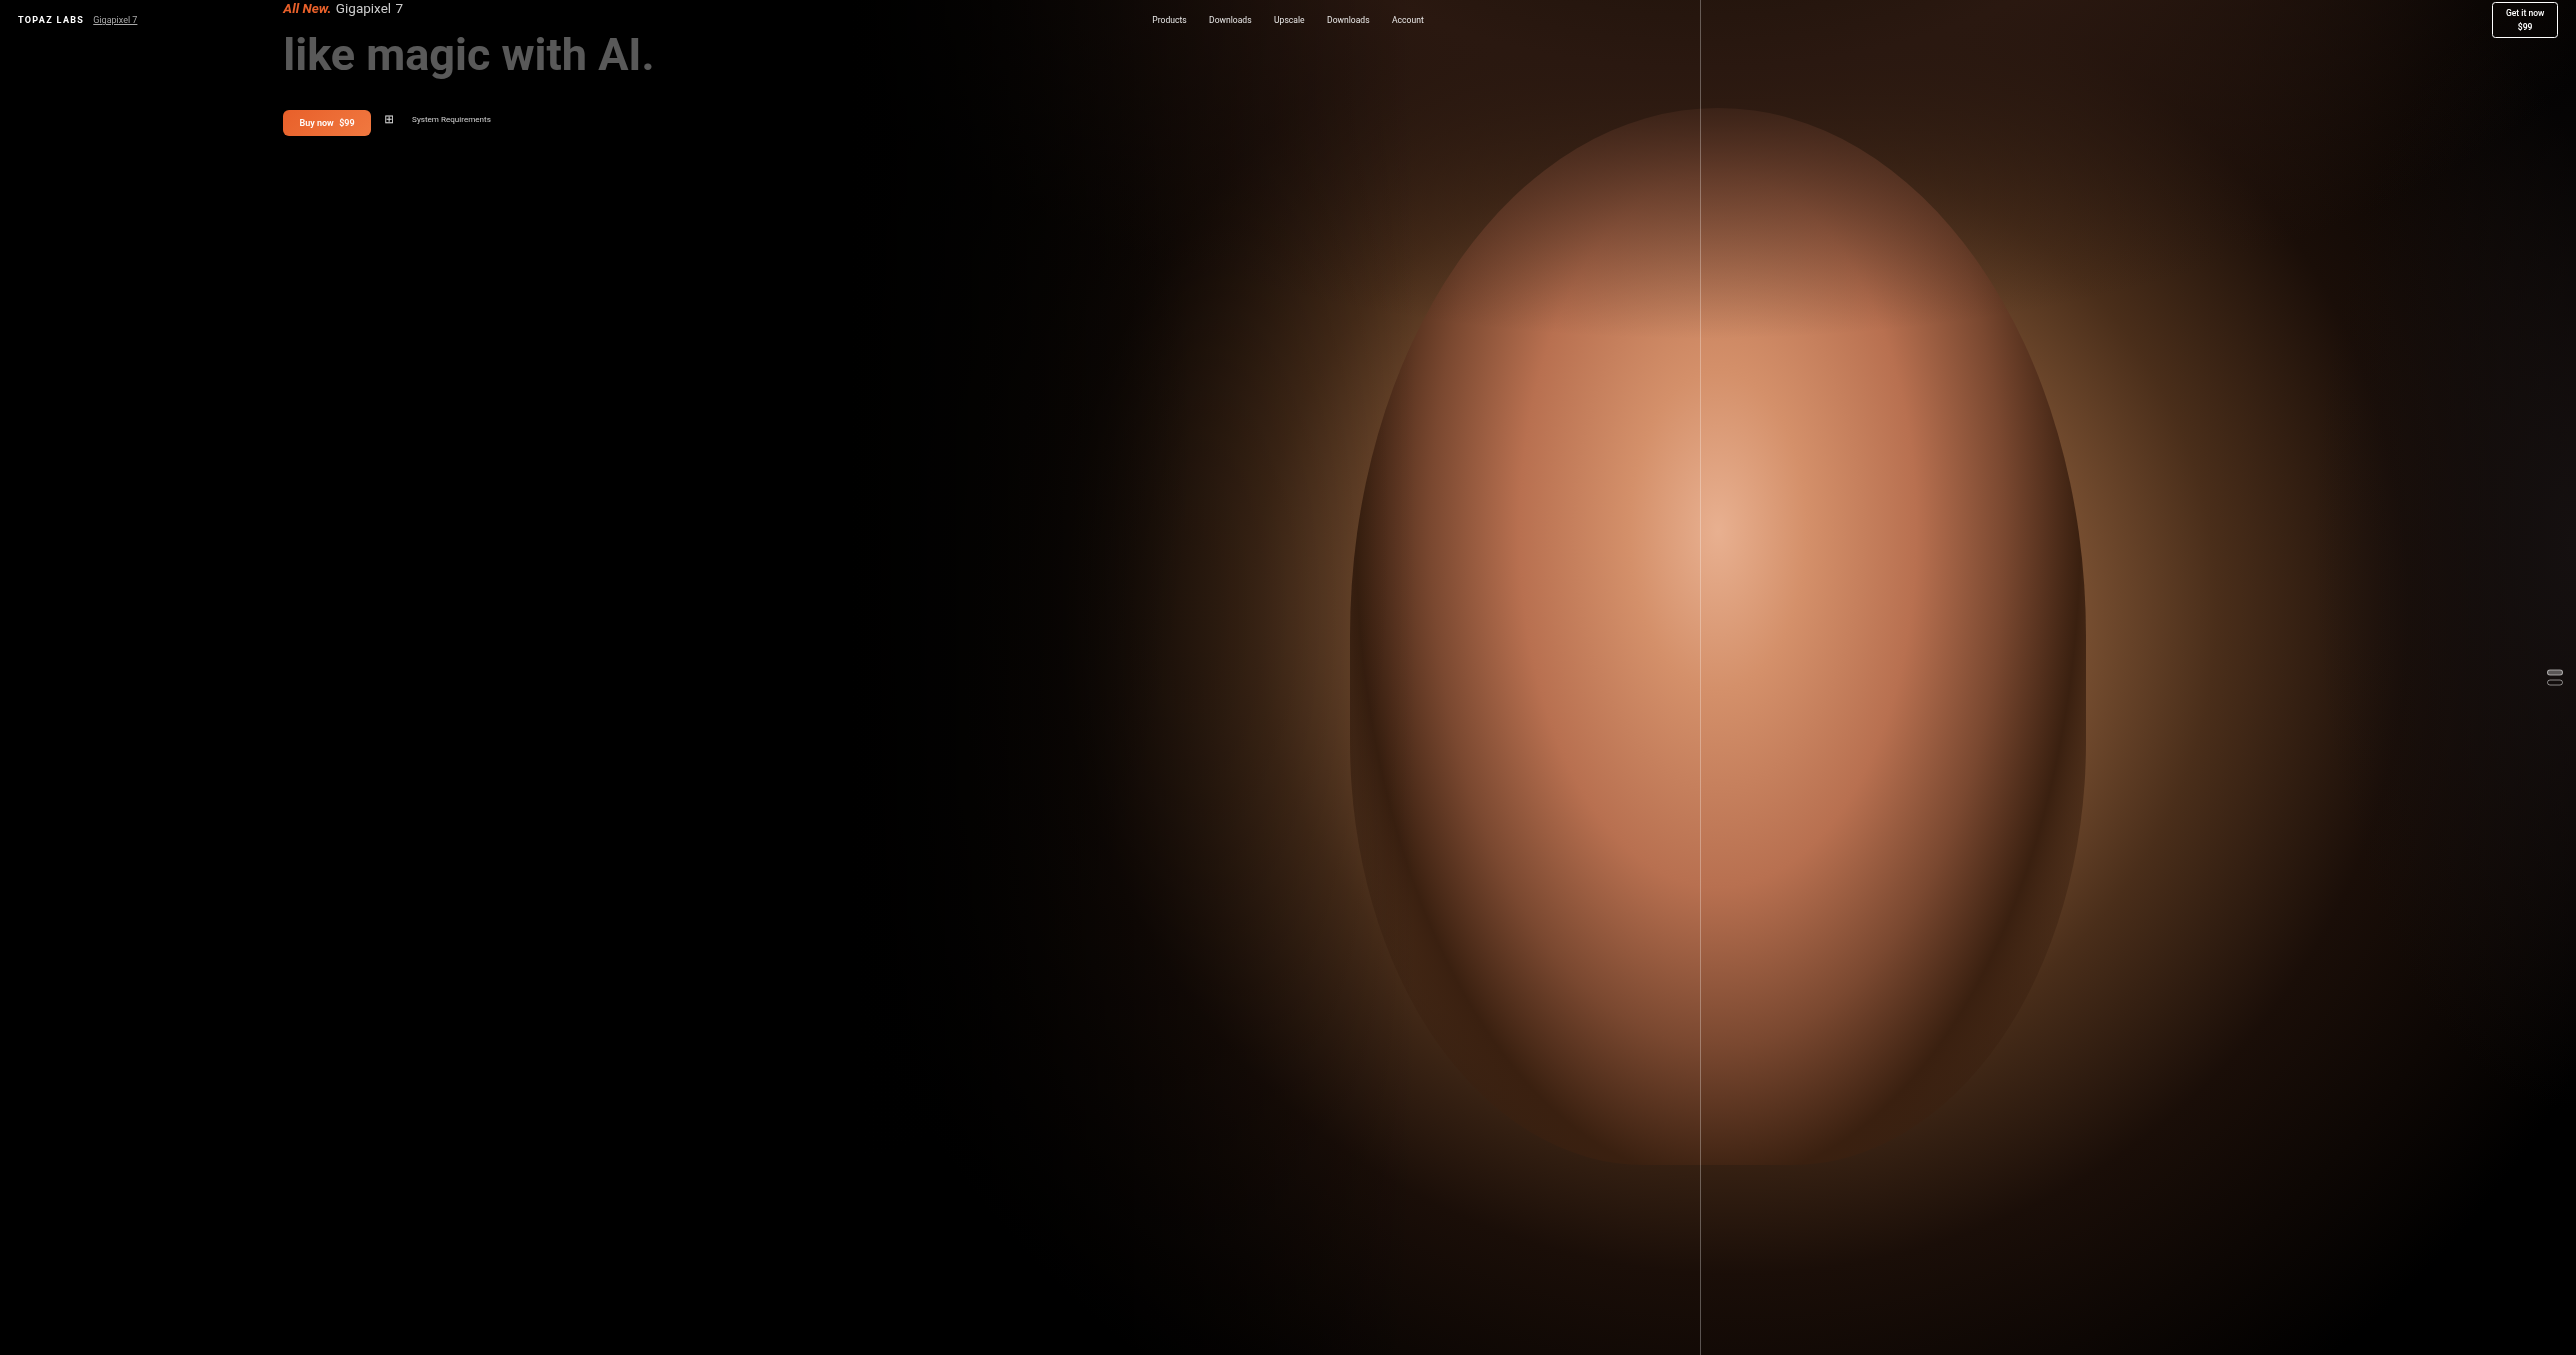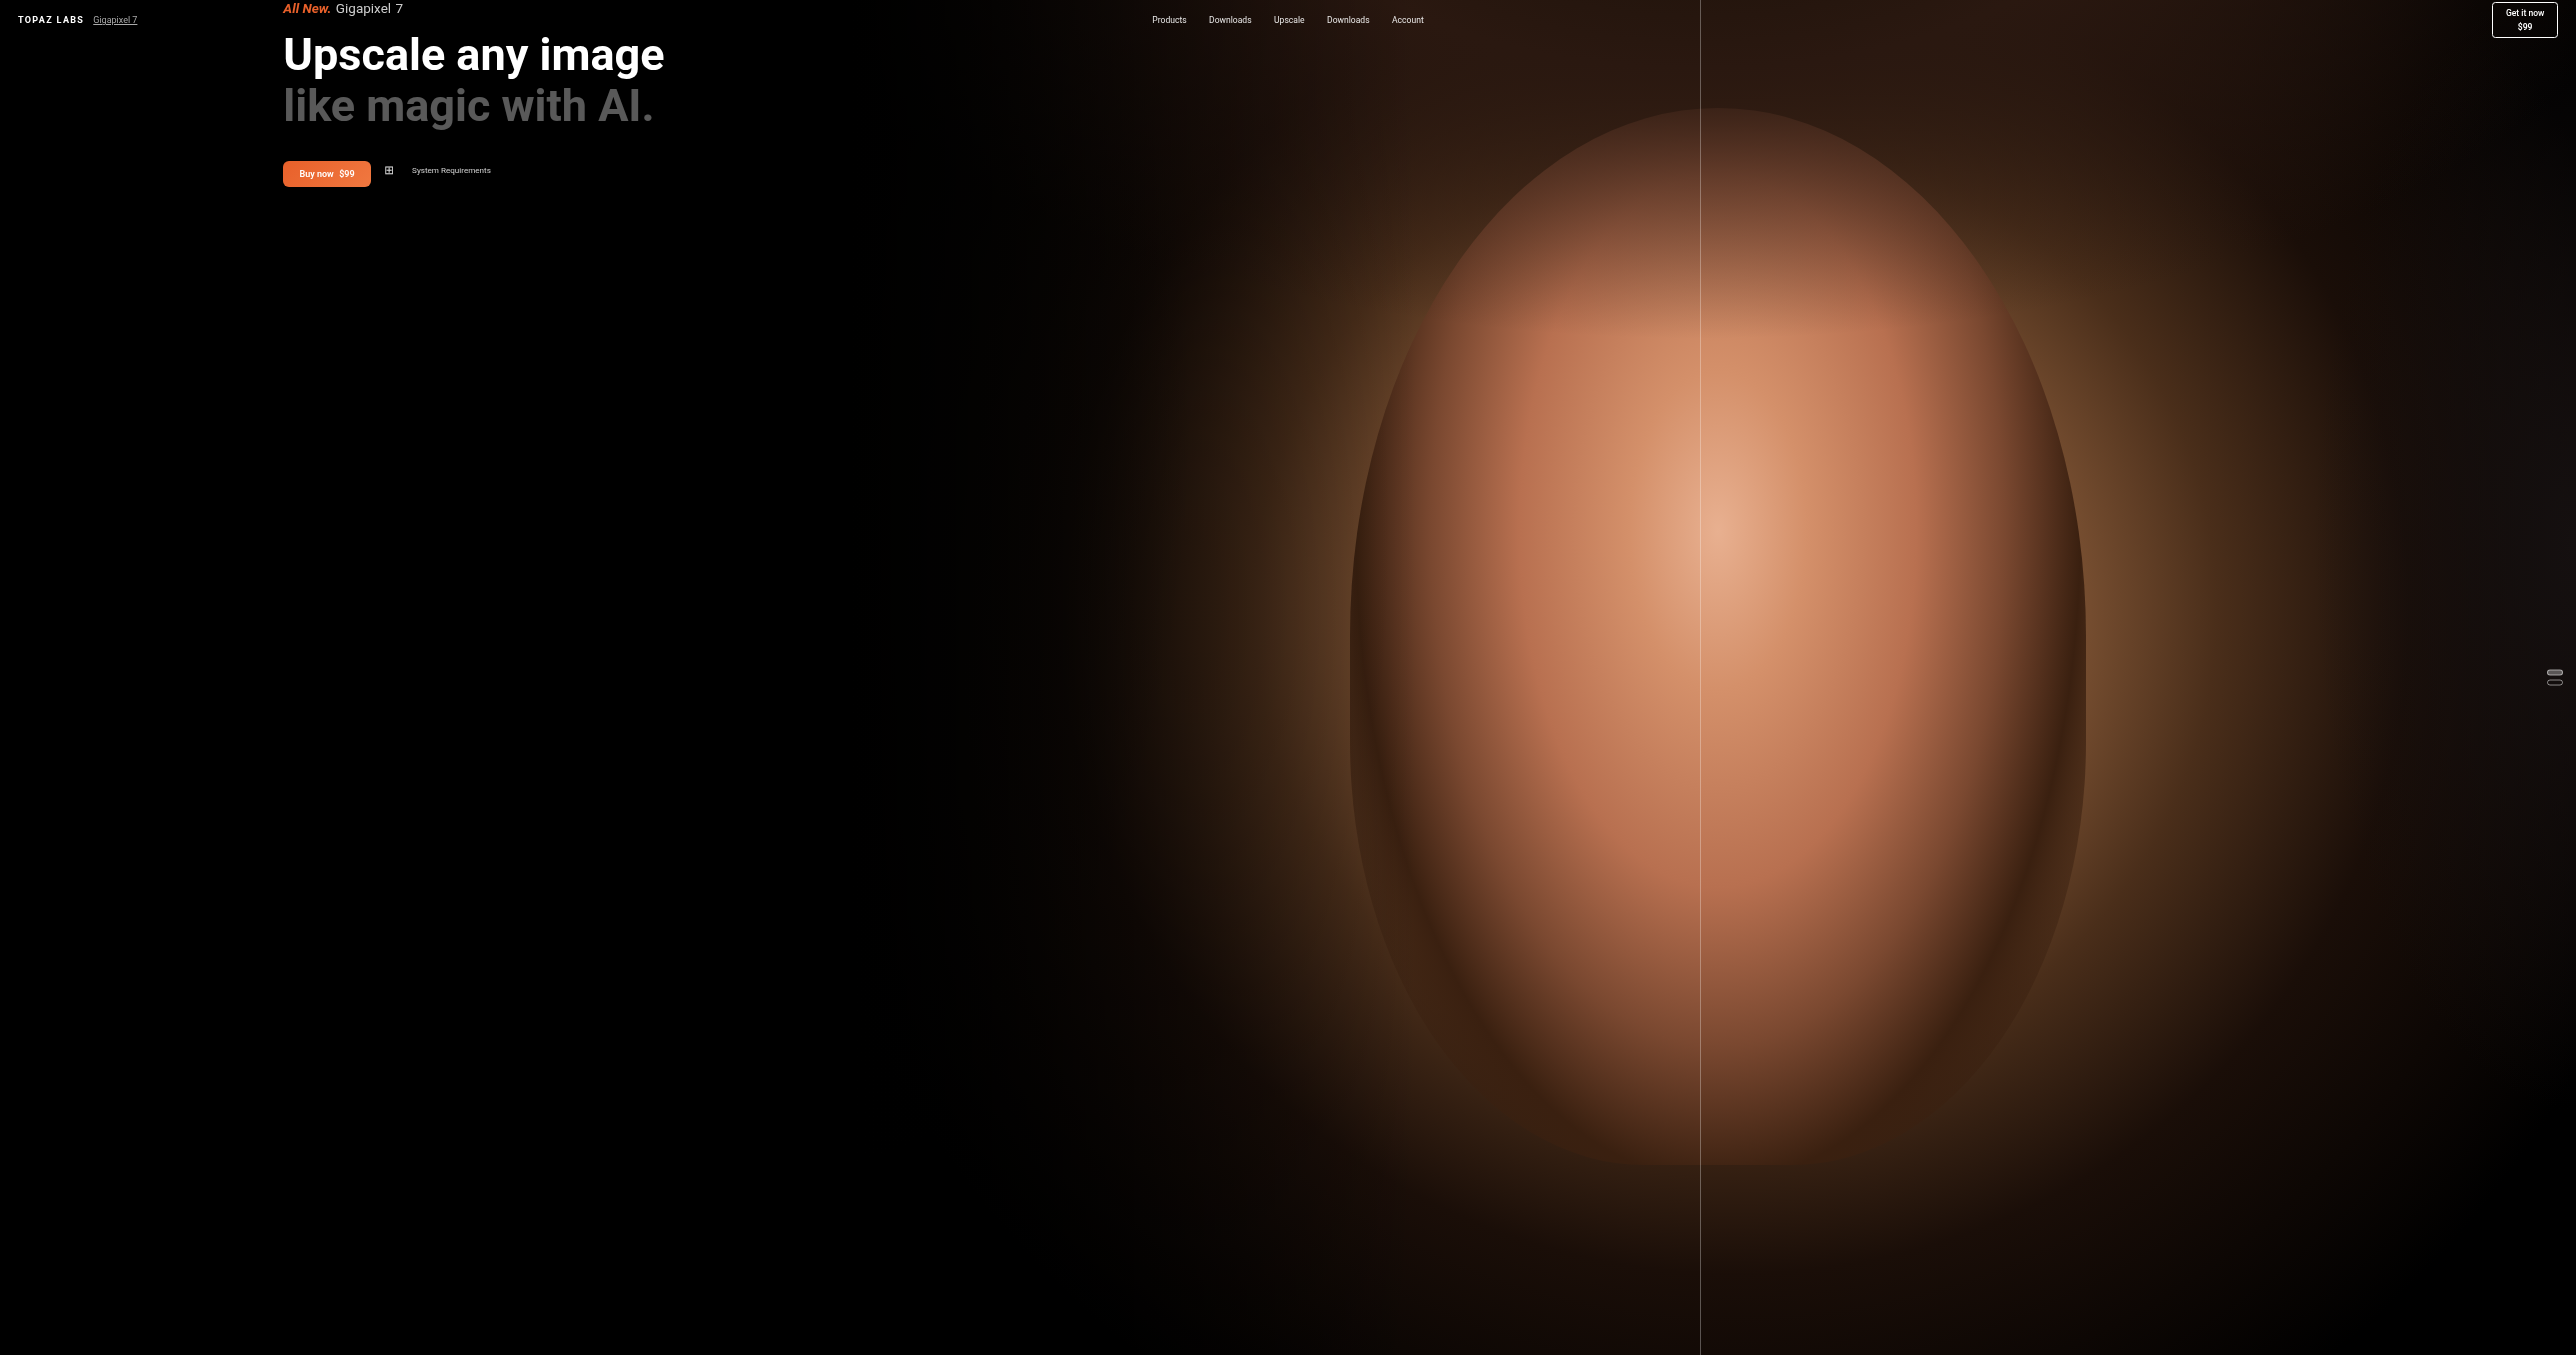--- a/index.html
+++ b/index.html
@@ -369,21 +369,20 @@
   <div class="hero-overlay"></div>
 
   <div class="hero-content">
 
     <div class="hero-badge">
       <span class="hero-badge-new">All New.</span>
       <span class="hero-badge-product">Gigapixel</span>
       <span class="hero-badge-number">7</span>
     </div>
 
-    <h1 class="hero-headline">Upscale any image</h1>
     <h1 class="hero-headline-dim">like magic with AI.</h1>
 
     <div class="hero-cta-row">
       <a href="#" class="buy-button">
         <span>Buy now</span>
         <span>$99</span>
       </a>
 
       <div class="os-icons">
         <span class="os-icon">⊞</span>

